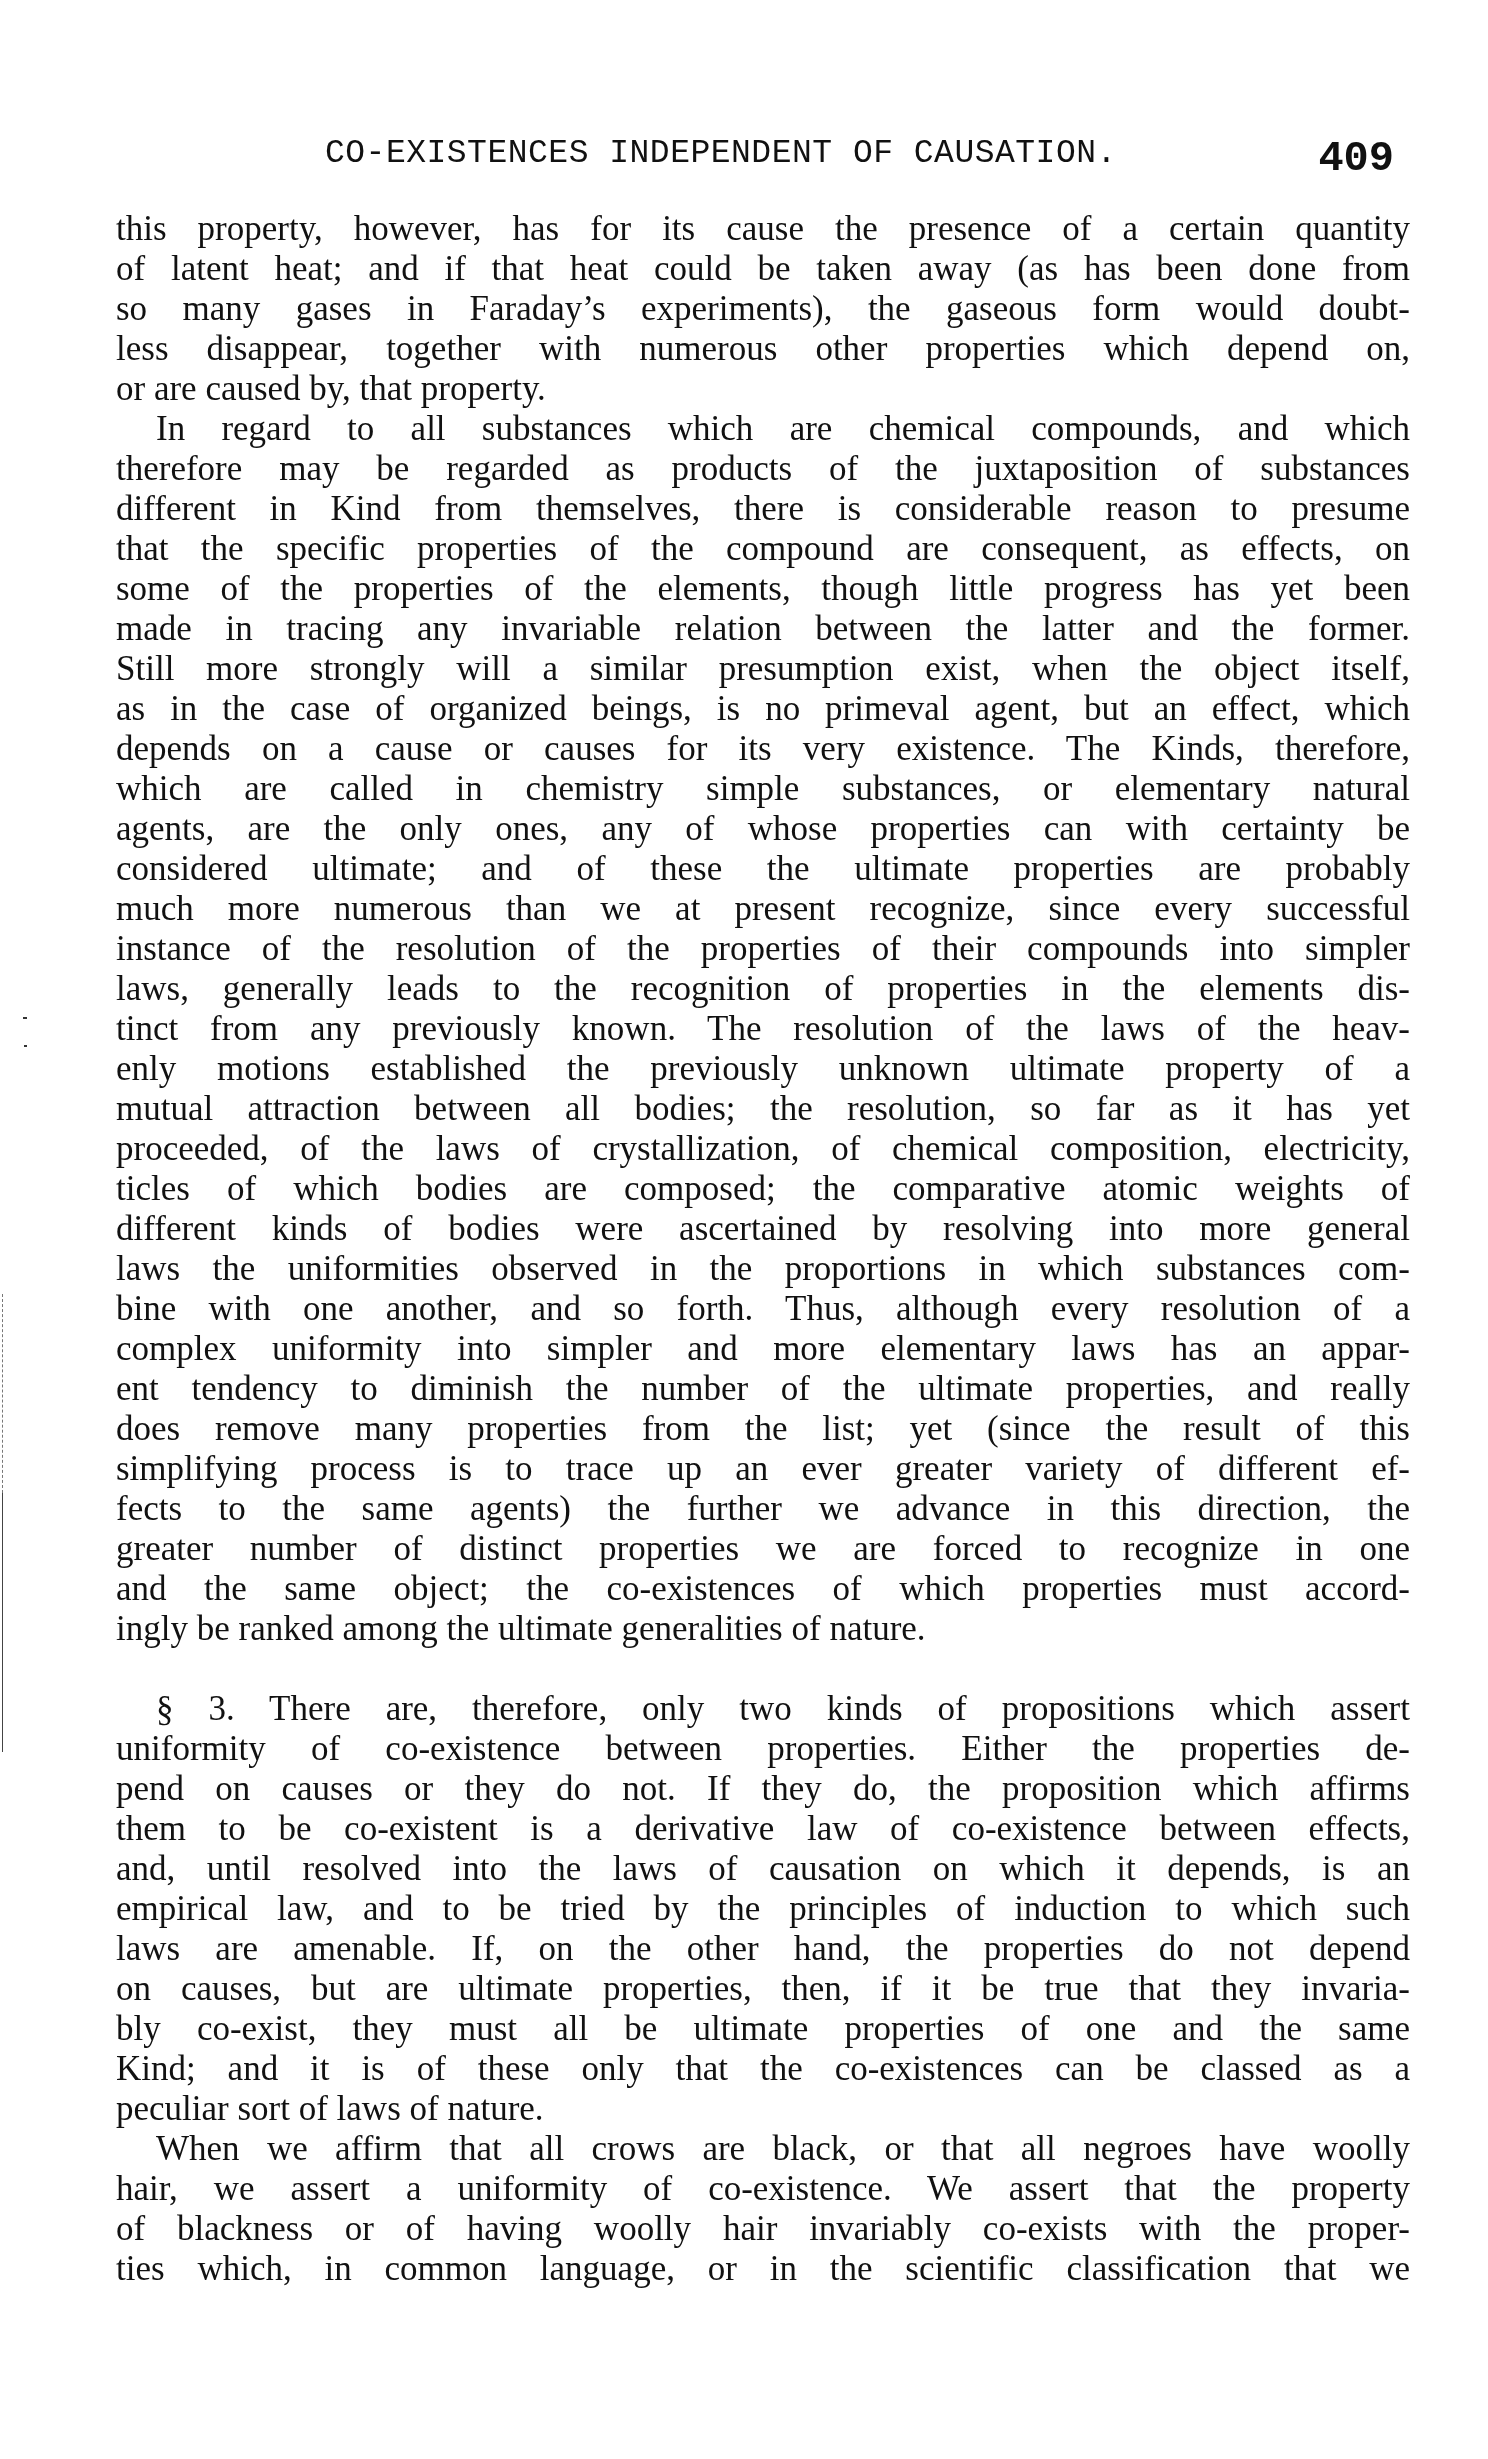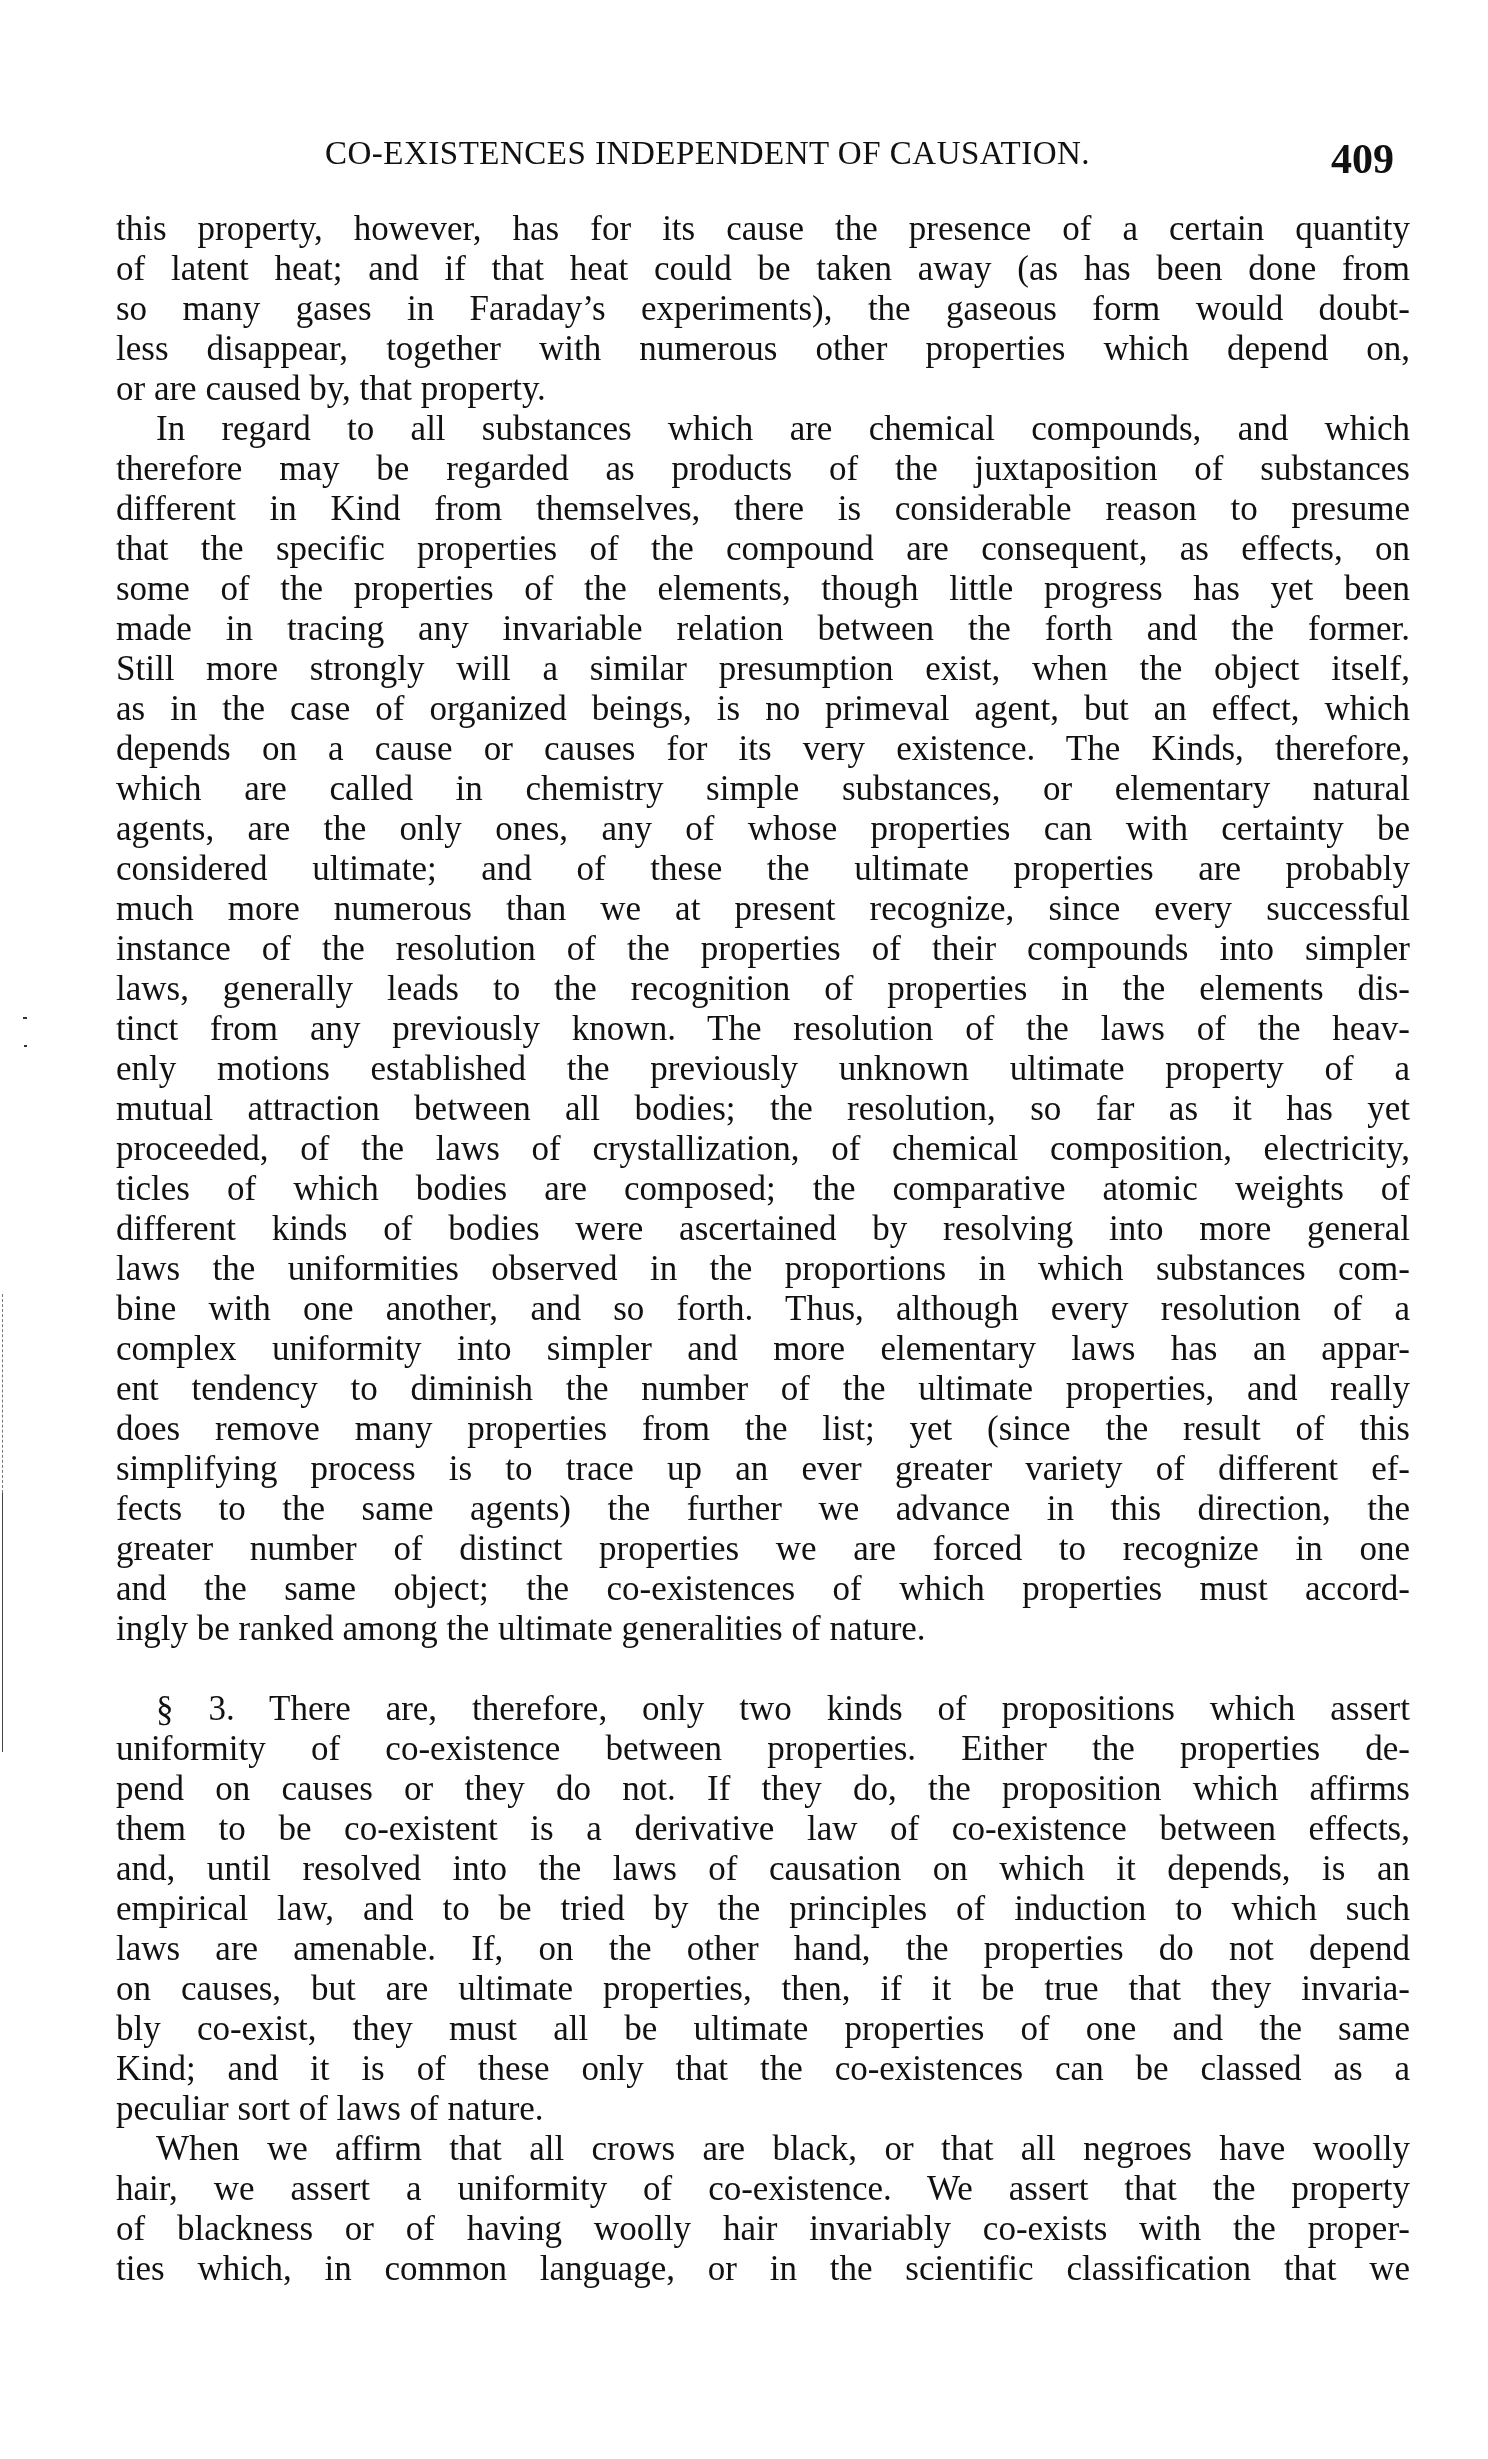--- a/index.html
+++ b/index.html
@@ -1,18 +1,18 @@
 <!DOCTYPE html>
 <html><head>
 <meta charset="utf-8">
 <style>
   html, body { margin: 0; padding: 0; background: #ffffff; }
   body { width: 1489px; height: 2460px; position: relative; overflow: hidden; color: #111; }
   .page { position: absolute; left: 0; top: 0; width: 1489px; height: 2460px; }
-  .header { position: absolute; top: 135px; left: 100px; width: 1294px; height: 44px; font-family: Liberation Serif, serif; }
+  .header { position: absolute; top: 135px; left: 100px; width: 1294px; height: 44px; font-family: Liberation Mono, monospace; }
   .running-head { position: absolute; left: 225px; top: 0; font-size: 33px; letter-spacing: 0.5px; white-space: nowrap; }
   .page-number { position: absolute; right: 0; top: 0; font-size: 42px; font-weight: bold; }
   .body { position: absolute; top: 209px; left: 116px; width: 1294px; font-family: "Liberation Serif", serif; font-size: 35px; }
   .line { height: 40px; line-height: 40px; white-space: nowrap; text-align: justify; text-align-last: justify; overflow: visible; }
   .line.last { text-align-last: left; }
   .line.indent { padding-left: 40px; }
   .gap { height: 40px; }
   .mark { position: absolute; background: #333; }
   .m1 { left: 23px; top: 1017px; width: 4px; height: 2px; }
   .m2 { left: 24px; top: 1045px; width: 3px; height: 2px; }
@@ -40,21 +40,21 @@
         <div class="line">so many gases in Faraday’s experiments), the gaseous form would doubt-</div>
         <div class="line">less disappear, together with numerous other properties which depend on,</div>
         <div class="line last">or are caused by, that property.</div>
       </div>
       <div>
         <div class="line indent">In regard to all substances which are chemical compounds, and which</div>
         <div class="line">therefore may be regarded as products of the juxtaposition of substances</div>
         <div class="line">different in Kind from themselves, there is considerable reason to presume</div>
         <div class="line">that the specific properties of the compound are consequent, as effects, on</div>
         <div class="line">some of the properties of the elements, though little progress has yet been</div>
-        <div class="line">made in tracing any invariable relation between the forth and the former.</div>
+        <div class="line">made in tracing any invariable relation between the latter and the former.</div>
         <div class="line">Still more strongly will a similar presumption exist, when the object itself,</div>
         <div class="line">as in the case of organized beings, is no primeval agent, but an effect, which</div>
         <div class="line">depends on a cause or causes for its very existence.  The Kinds, therefore,</div>
         <div class="line">which are called in chemistry simple substances, or elementary natural</div>
         <div class="line">agents, are the only ones, any of whose properties can with certainty be</div>
         <div class="line">considered ultimate; and of these the ultimate properties are probably</div>
         <div class="line">much more numerous than we at present recognize, since every successful</div>
         <div class="line">instance of the resolution of the properties of their compounds into simpler</div>
         <div class="line">laws, generally leads to the recognition of properties in the elements dis-</div>
         <div class="line">tinct from any previously known.  The resolution of the laws of the heav-</div>

